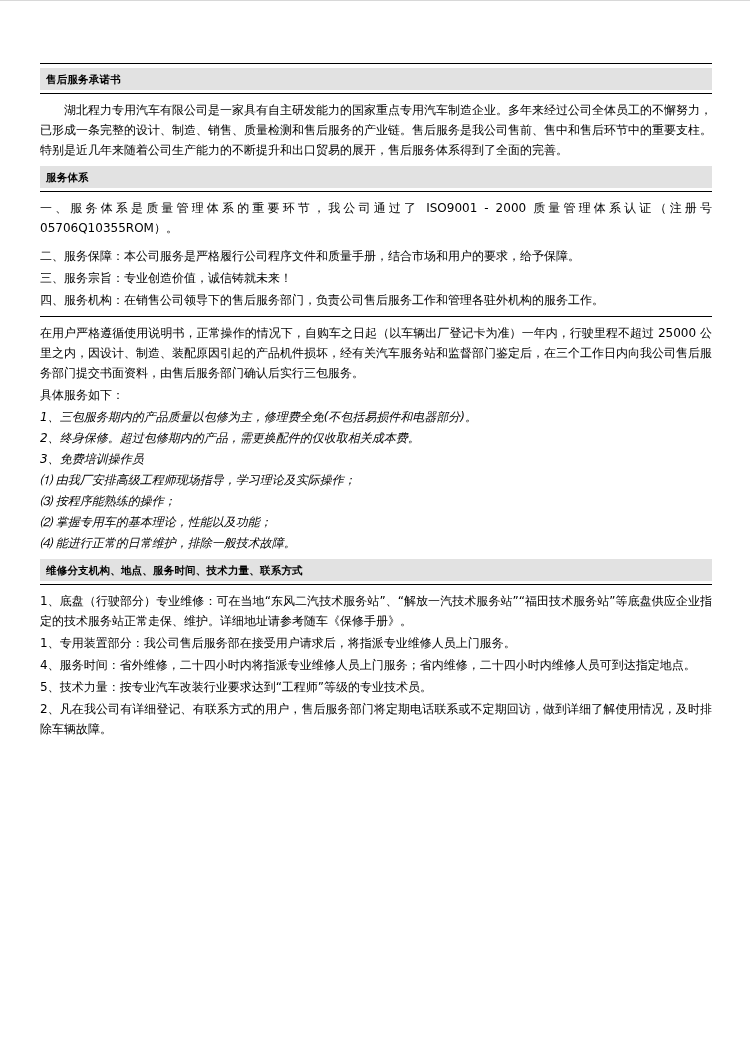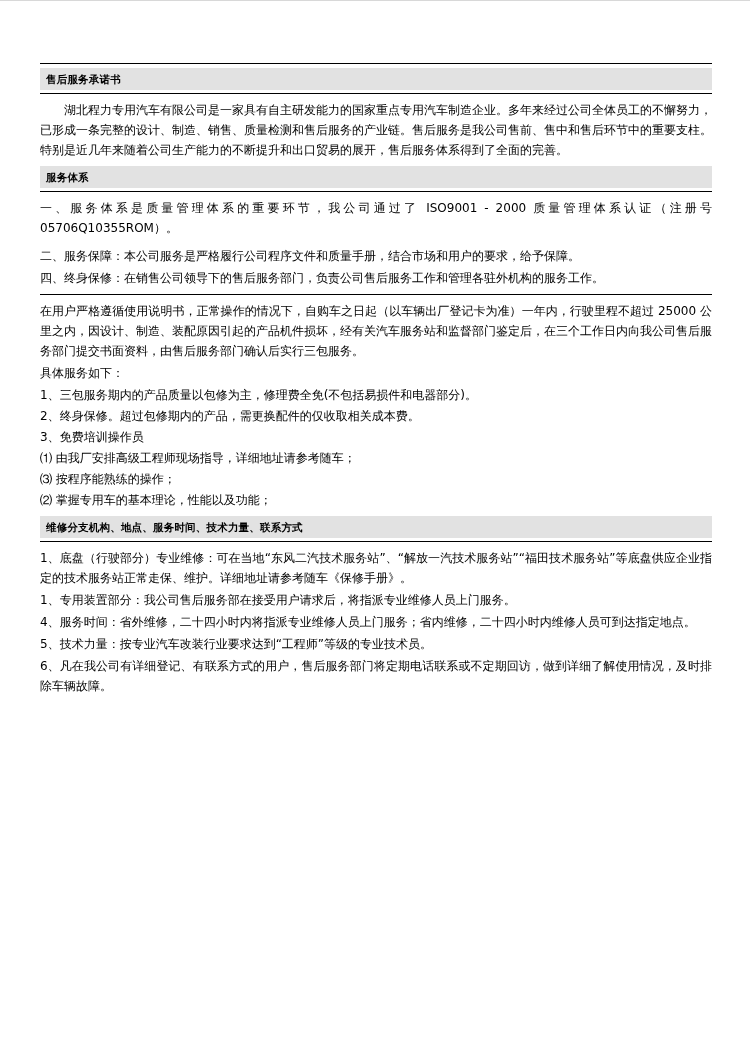--- a/index.html
+++ b/index.html
@@ -52,21 +52,21 @@
     text-align: justify;
     text-justify: inter-ideograph;
   }
   p.indent {
     text-indent: 2em;
   }
   .block {
     margin-bottom: 6px;
   }
   .gap-small { height: 6px; }
-  .list p.para { margin: 0 0 1px 0; }
+  .list p.para { margin: 0 0 1px 0; font-style: italic; }
 </style>
 </head>
 <body>
 
 <div class="page">
   <div class="content">
 
     <div class="top-rule"></div>
 
     <div class="block">
@@ -74,41 +74,43 @@
       <div class="rule-under"></div>
       <p class="para indent">湖北程力专用汽车有限公司是一家具有自主研发能力的国家重点专用汽车制造企业。多年来经过公司全体员工的不懈努力，已形成一条完整的设计、制造、销售、质量检测和售后服务的产业链。售后服务是我公司售前、售中和售后环节中的重要支柱。特别是近几年来随着公司生产能力的不断提升和出口贸易的展开，售后服务体系得到了全面的完善。</p>
     </div>
 
     <div class="block">
       <div class="section-head">服务体系</div>
       <div class="rule-under"></div>
       <p class="para">一、服务体系是质量管理体系的重要环节，我公司通过了 ISO9001 - 2000 质量管理体系认证（注册号 05706Q10355ROM）。</p>
       <div class="gap-small"></div>
       <p class="para">二、服务保障：本公司服务是严格履行公司程序文件和质量手册，结合市场和用户的要求，给予保障。</p>
-      <p class="para">四、终身保修：在销售公司领导下的售后服务部门，负责公司售后服务工作和管理各驻外机构的服务工作。</p>
+      <p class="para">三、服务宗旨：专业创造价值，诚信铸就未来！</p>
+      <p class="para">四、服务机构：在销售公司领导下的售后服务部门，负责公司售后服务工作和管理各驻外机构的服务工作。</p>
     </div>
 
     <div class="block">
       <div class="rule-under"></div>
       <p class="para">在用户严格遵循使用说明书，正常操作的情况下，自购车之日起（以车辆出厂登记卡为准）一年内，行驶里程不超过 25000 公里之内，因设计、制造、装配原因引起的产品机件损坏，经有关汽车服务站和监督部门鉴定后，在三个工作日内向我公司售后服务部门提交书面资料，由售后服务部门确认后实行三包服务。</p>
       <p class="para">具体服务如下：</p>
       <div class="list">
         <p class="para">1、三包服务期内的产品质量以包修为主，修理费全免(不包括易损件和电器部分)。</p>
         <p class="para">2、终身保修。超过包修期内的产品，需更换配件的仅收取相关成本费。</p>
         <p class="para">3、免费培训操作员</p>
-        <p class="para">⑴ 由我厂安排高级工程师现场指导，详细地址请参考随车；</p>
+        <p class="para">⑴ 由我厂安排高级工程师现场指导，学习理论及实际操作；</p>
         <p class="para">⑶ 按程序能熟练的操作；</p>
         <p class="para">⑵ 掌握专用车的基本理论，性能以及功能；</p>
+        <p class="para">⑷ 能进行正常的日常维护，排除一般技术故障。</p>
       </div>
     </div>
 
     <div class="block">
       <div class="section-head">维修分支机构、地点、服务时间、技术力量、联系方式</div>
       <div class="rule-under"></div>
       <p class="para">1、底盘（行驶部分）专业维修：可在当地“东风二汽技术服务站”、“解放一汽技术服务站”“福田技术服务站”等底盘供应企业指定的技术服务站正常走保、维护。详细地址请参考随车《保修手册》。</p>
       <p class="para">1、专用装置部分：我公司售后服务部在接受用户请求后，将指派专业维修人员上门服务。</p>
       <p class="para">4、服务时间：省外维修，二十四小时内将指派专业维修人员上门服务；省内维修，二十四小时内维修人员可到达指定地点。</p>
       <p class="para">5、技术力量：按专业汽车改装行业要求达到“工程师”等级的专业技术员。</p>
-      <p class="para">6、凡在我公司有详细登记、有联系方式的用户，售后服务部门将定期电话联系或不定期回访，做到详细了解使用情况，及时排除车辆故障。</p>
+      <p class="para">2、凡在我公司有详细登记、有联系方式的用户，售后服务部门将定期电话联系或不定期回访，做到详细了解使用情况，及时排除车辆故障。</p>
     </div>
 
   </div>
 </div>
 
 </body></html>

